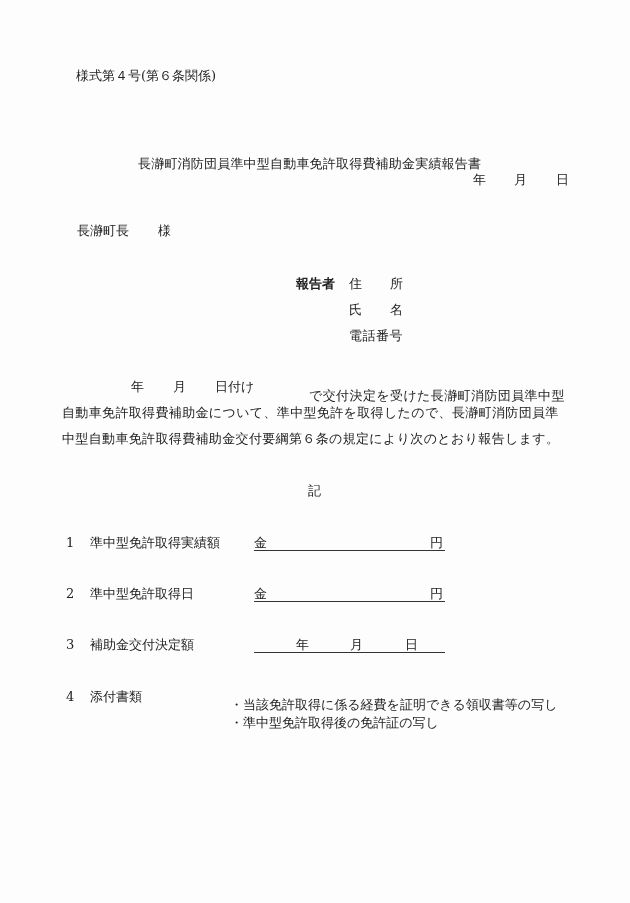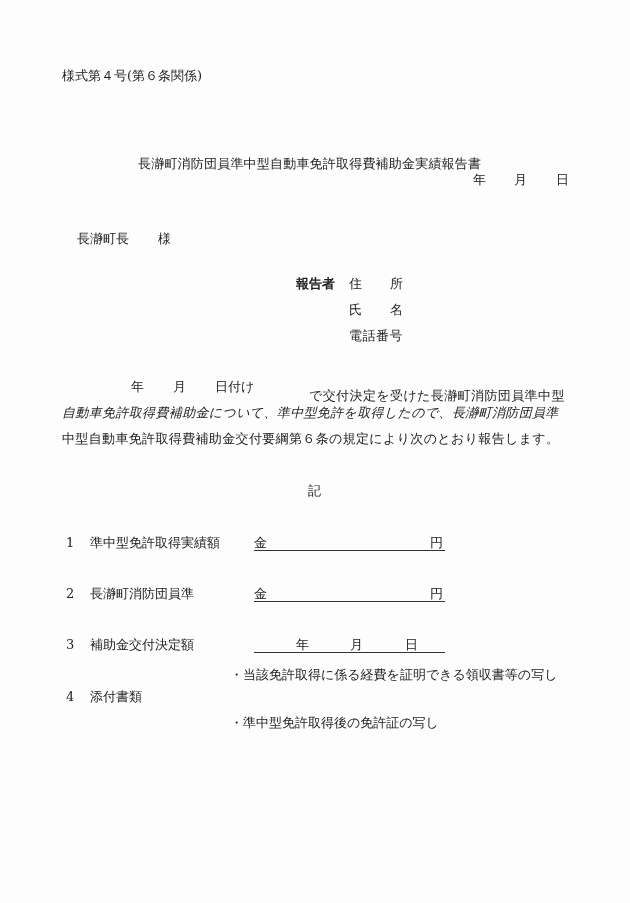--- a/index.html
+++ b/index.html
@@ -6,28 +6,28 @@
     body {
       width: 630px; height: 903px;
       background: #fdfdfd;
       color: #222;
       font-family: "DejaVu Serif", "Liberation Serif", serif;
       font-size: 13px;
       position: relative;
       overflow: hidden;
     }
     .abs { position: absolute; white-space: nowrap; line-height: 1; }
-    .form-id { left: 62px; top: 69px; }
+    .form-id { left: 76px; top: 69px; }
     .title { left: 138px; top: 135px; letter-spacing: 0.2px; margin-top: 22px; }
     .date-row { top: 173px; }
-    .addressee { top: 232px; }
+    .addressee { top: 224px; }
     .reporter-label { left: 296px; top: 277px; font-weight: bold; }
     .rep-field { left: 349px; }
     .line1 { top: 380px; }
-    .line2 { top: 406px; font-style: italic; }
+    .line2 { top: 406px; }
     .line3 { top: 432px; }
     .ki { left: 308px; top: 484px; }
     .item-num { left: 66px; }
     .item-label { left: 90px; text-align: right; }
     .uline {
       position: absolute; height: 0;
       border-bottom: 1px solid #333;
     }
     .bullet-item { left: 230px; }
   </style>
@@ -74,35 +74,35 @@
   <div>
     <span class="abs item-num" style="top:536px;">1</span>
     <span class="abs item-label" style="top:536px;">準中型免許取得実績額</span>
     <span class="abs" style="left:254px; top:536px;">金</span>
     <span class="abs" style="left:430px; top:536px;">円</span>
     <div class="uline" style="left:254px; top:550px; width:191px;"></div>
   </div>
 
   <div>
     <span class="abs item-num" style="top:587px;">2</span>
-    <span class="abs item-label" style="top:587px;">長瀞町消防団員準</span>
+    <span class="abs item-label" style="top:587px;">準中型免許取得日</span>
     <span class="abs" style="left:254px; top:587px;">金</span>
     <span class="abs" style="left:430px; top:587px;">円</span>
     <div class="uline" style="left:254px; top:601px; width:191px;"></div>
   </div>
 
   <div>
     <span class="abs item-num" style="top:638px;">3</span>
     <span class="abs item-label" style="top:638px;">補助金交付決定額</span>
     <span class="abs" style="left:296px; top:638px;">年</span>
     <span class="abs" style="left:350px; top:638px;">月</span>
     <span class="abs" style="left:405px; top:638px;">日</span>
     <div class="uline" style="left:254px; top:652px; width:191px;"></div>
   </div>
 
   <div>
     <span class="abs item-num" style="top:690px;">4</span>
     <span class="abs item-label" style="top:690px;">添付書類</span>
-    <span class="abs bullet-item" style="top:668px;">・当該免許取得に係る経費を証明できる領収書等の写し</span>
+    <span class="abs bullet-item" style="top:698px;">・当該免許取得に係る経費を証明できる領収書等の写し</span>
     <span class="abs bullet-item" style="top:716px;">・準中型免許取得後の免許証の写し</span>
   </div>
 
 </div>
 
 </body></html>

